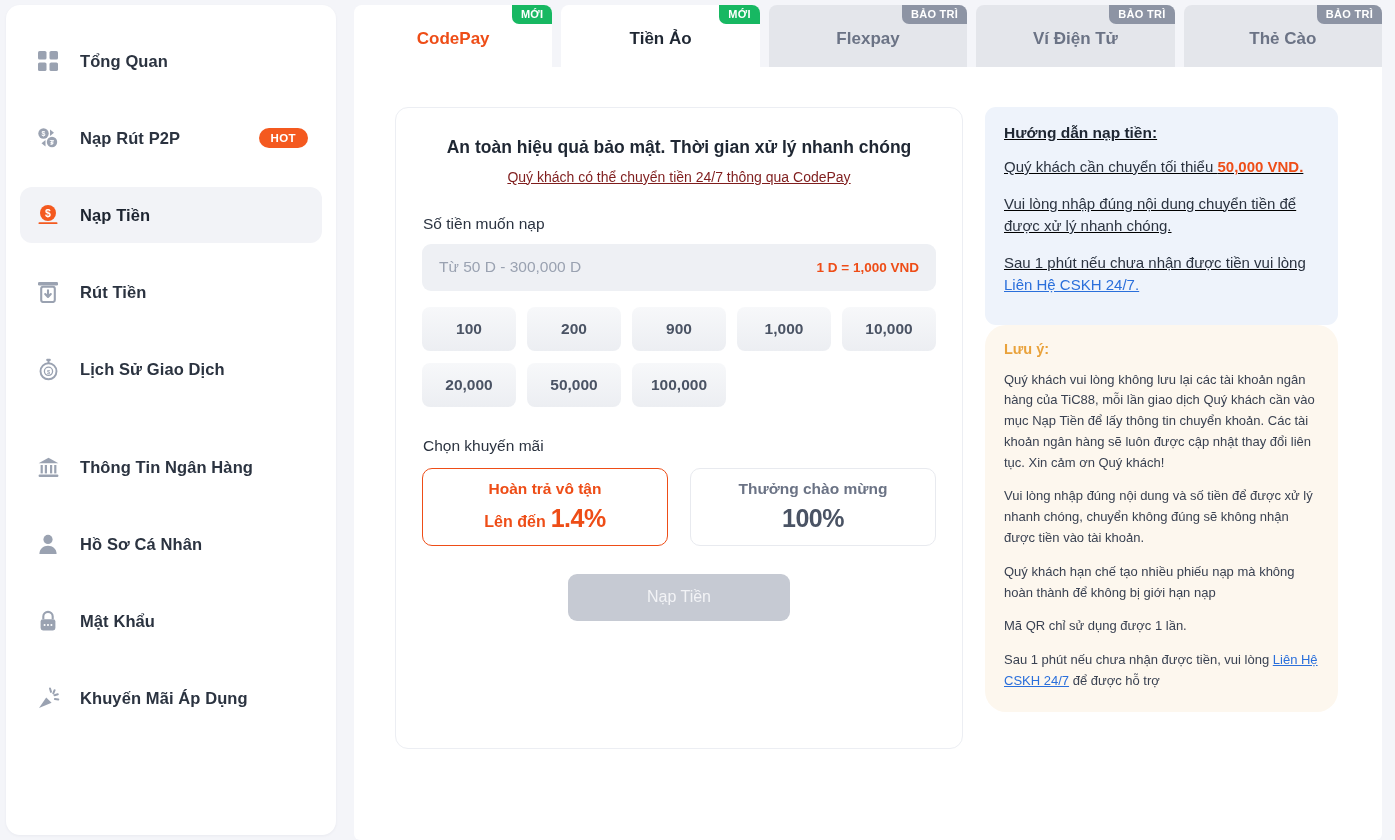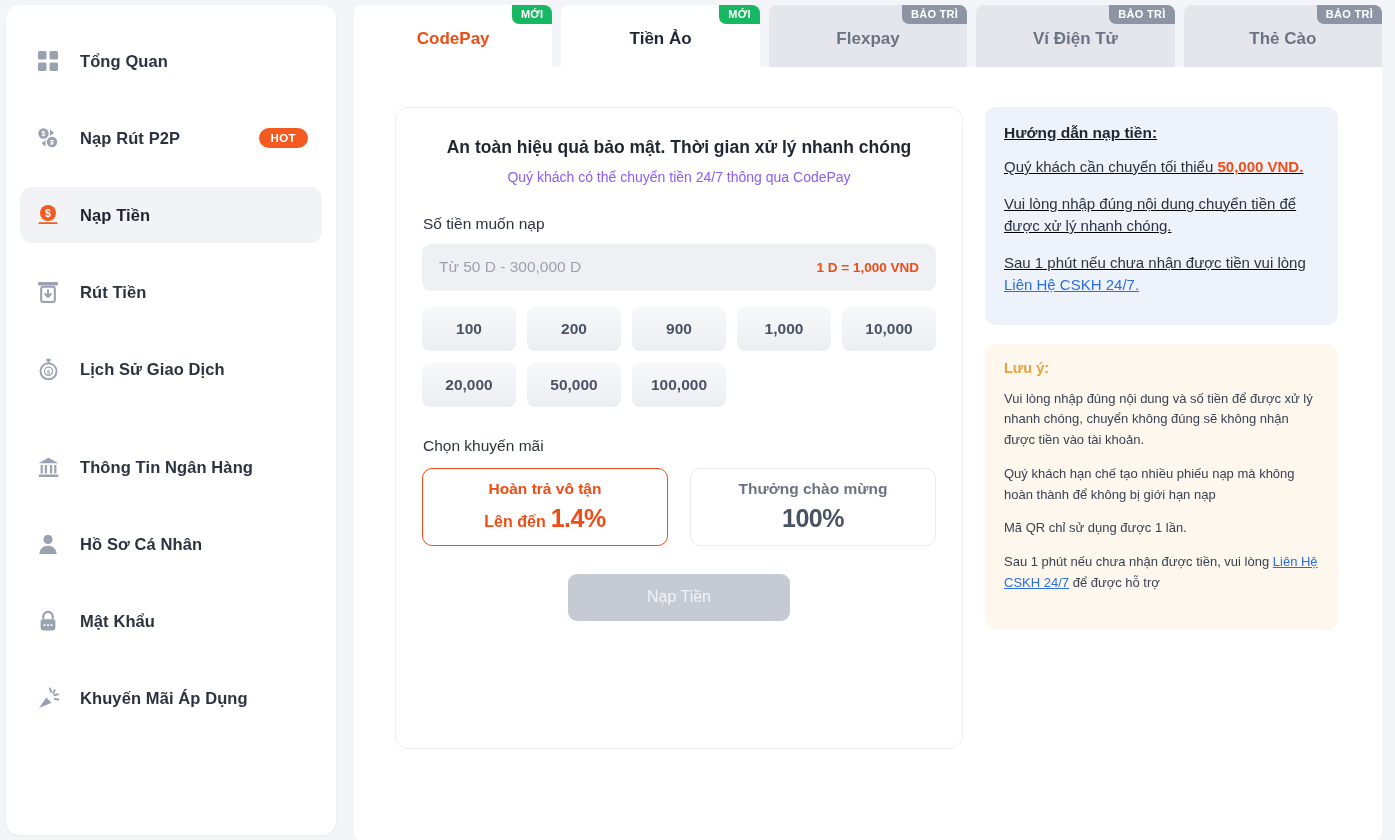--- a/index.html
+++ b/index.html
@@ -105,22 +105,23 @@
     border-radius: 13px;
     padding: 28px 26px 30px;
     height: 642px;
     background: #fff;
   }
   .dep-title {
     text-align: center; font-size: 17.5px; font-weight: 700;
     color: #1f2733; line-height: 1.3;
   }
   .dep-sub {
-    text-align: center; font-size: 14px; color: #8b5cf6;
+    text-align: center; font-size: 14px; color: #7f1d1d;
     margin-top: 10px;
+    text-decoration: underline;
   }
   .field-label {
     font-size: 15.5px; color: #2b3340; margin: 30px 0 11px 1px;
     font-weight: 400;
   }
   .amount-input {
     height: 47px; background: #eef0f4; border-radius: 9px;
     display: flex; align-items: center; justify-content: space-between;
     padding: 0 17px; border: none; width: 100%;
   }
@@ -174,22 +175,22 @@
   }
   .guide-title { font-size: 15.5px; font-weight: 700; color: #1f2733; }
   .guide-p {
     font-size: 15px; color: #2b3340; margin-top: 14px; line-height: 1.5;
   }
   .strong-orange { color: #ee4d17; font-weight: 700; }
   .link {
     color: #2a6fdb; text-decoration: underline; cursor: pointer;
   }
   .note-box {
-    background: #fdf7ee; border-radius: 11px;
-    padding: 16px 19px 36px; margin-top: 19px;
+    background: #fdf7ee; border-radius: 21px;
+    padding: 16px 19px 20px; 
   }
   .note-title { font-size: 14.5px; font-weight: 700; color: #e9a23b; }
   .note-p {
     font-size: 13px; color: #3a4252; margin-top: 13px; line-height: 1.6;
   }
 </style>
 </head>
 <body>
 
 <div class="app">
@@ -395,20 +396,21 @@
             <span>Quý khách cần chuyển tối thiểu </span><span class="strong-orange">50,000 VND.</span>
           </div>
           <div class="guide-p">Vui lòng nhập đúng nội dung chuyển tiền để được xử lý nhanh chóng.</div>
           <div class="guide-p">
             <span>Sau 1 phút nếu chưa nhận được tiền vui lòng </span><a class="link">Liên Hệ CSKH 24/7.</a>
           </div>
         </div>
 
         <div class="note-box">
           <div class="note-title">Lưu ý:</div>
+          <div class="note-p">Quý khách vui lòng không lưu lại các tài khoản ngân hàng của TiC88, mỗi lần giao dịch Quý khách cần vào mục Nạp Tiền để lấy thông tin chuyển khoản. Các tài khoản ngân hàng sẽ luôn được cập nhật thay đổi liên tục. Xin cảm ơn Quý khách!</div>
           <div class="note-p">Vui lòng nhập đúng nội dung và số tiền để được xử lý nhanh chóng, chuyển không đúng sẽ không nhận được tiền vào tài khoản.</div>
           <div class="note-p">Quý khách hạn chế tạo nhiều phiếu nạp mà không hoàn thành để không bị giới hạn nạp</div>
           <div class="note-p">Mã QR chỉ sử dụng được 1 lần.</div>
           <div class="note-p">
             <span>Sau 1 phút nếu chưa nhận được tiền, vui lòng </span><a class="link">Liên Hệ CSKH 24/7</a><span> để được hỗ trợ</span>
           </div>
         </div>
 
       </div>
     </div>

